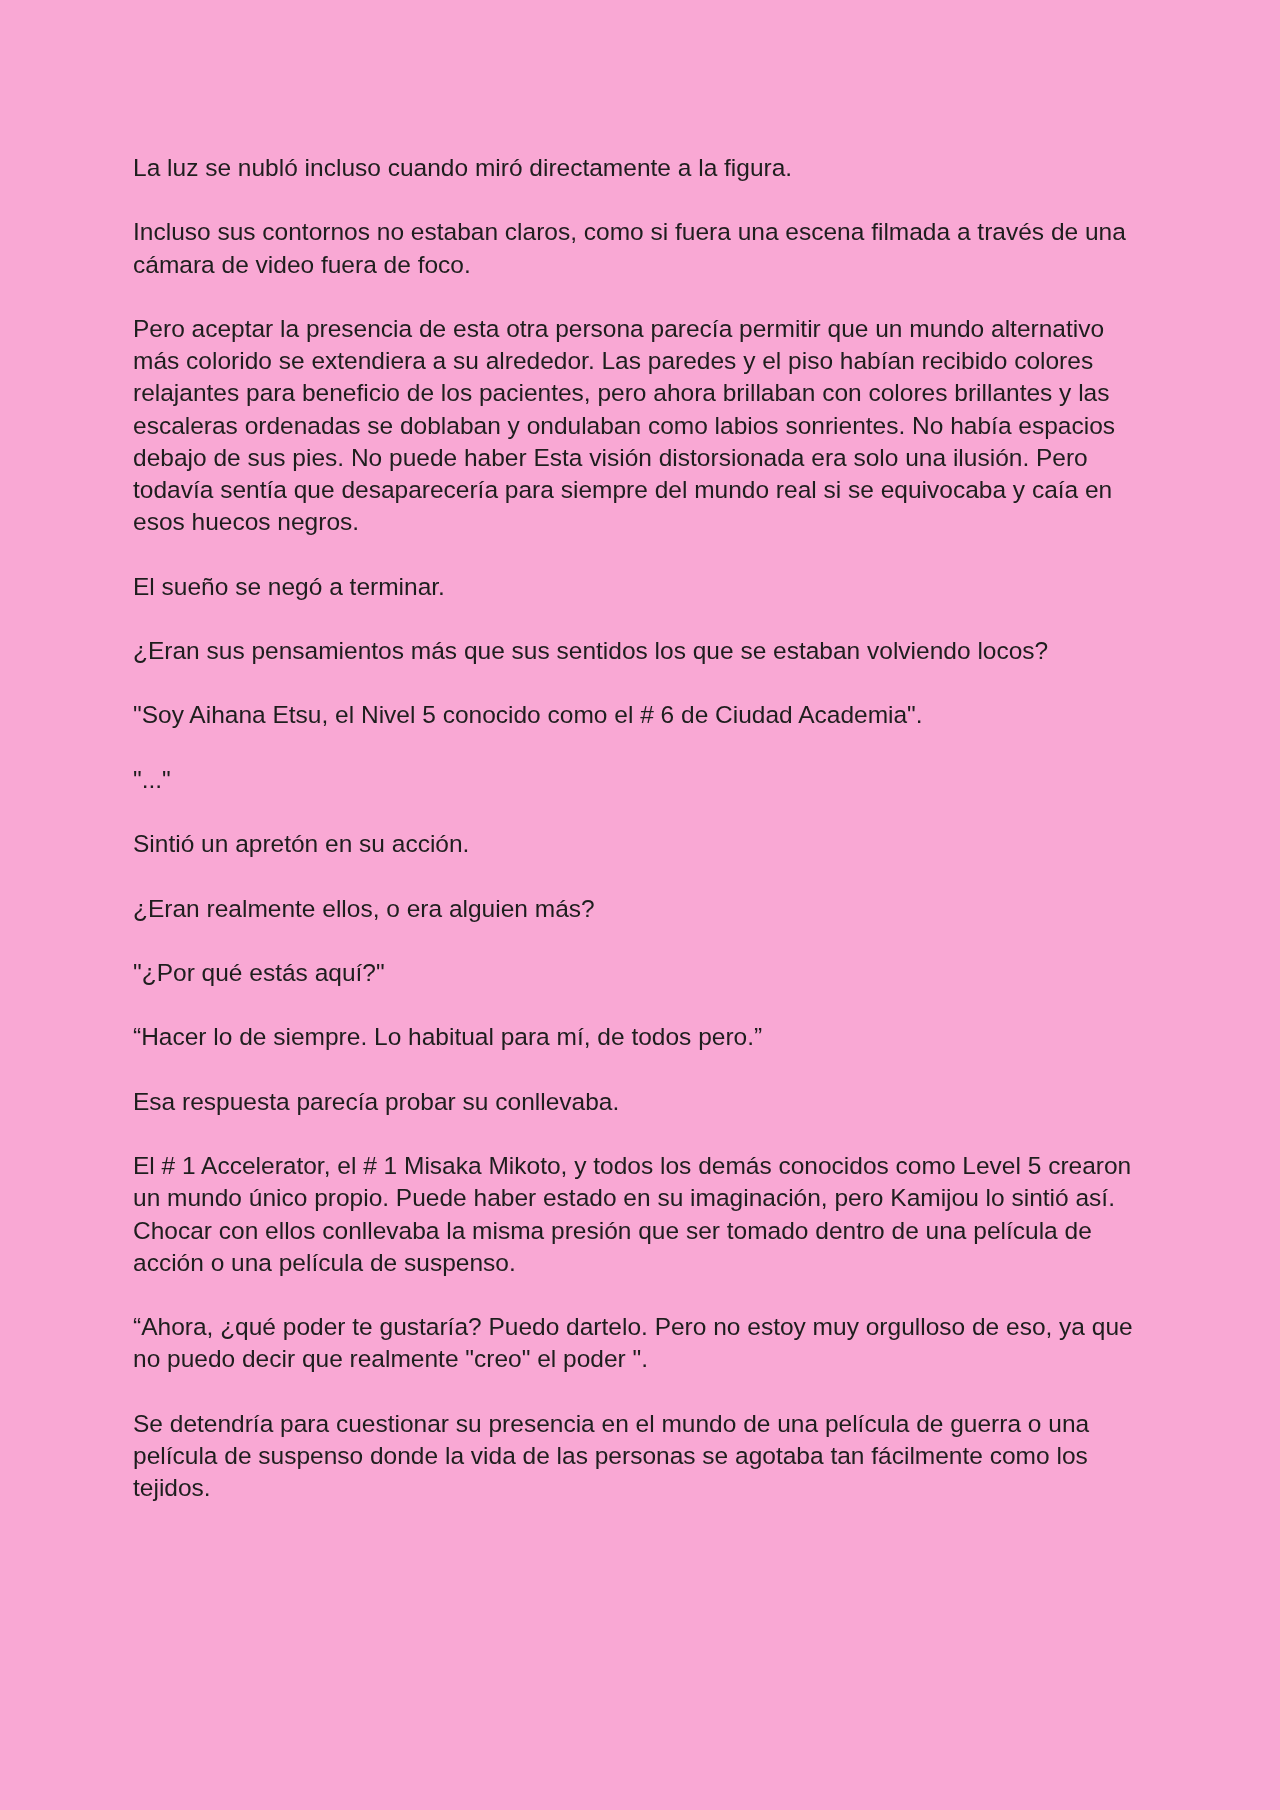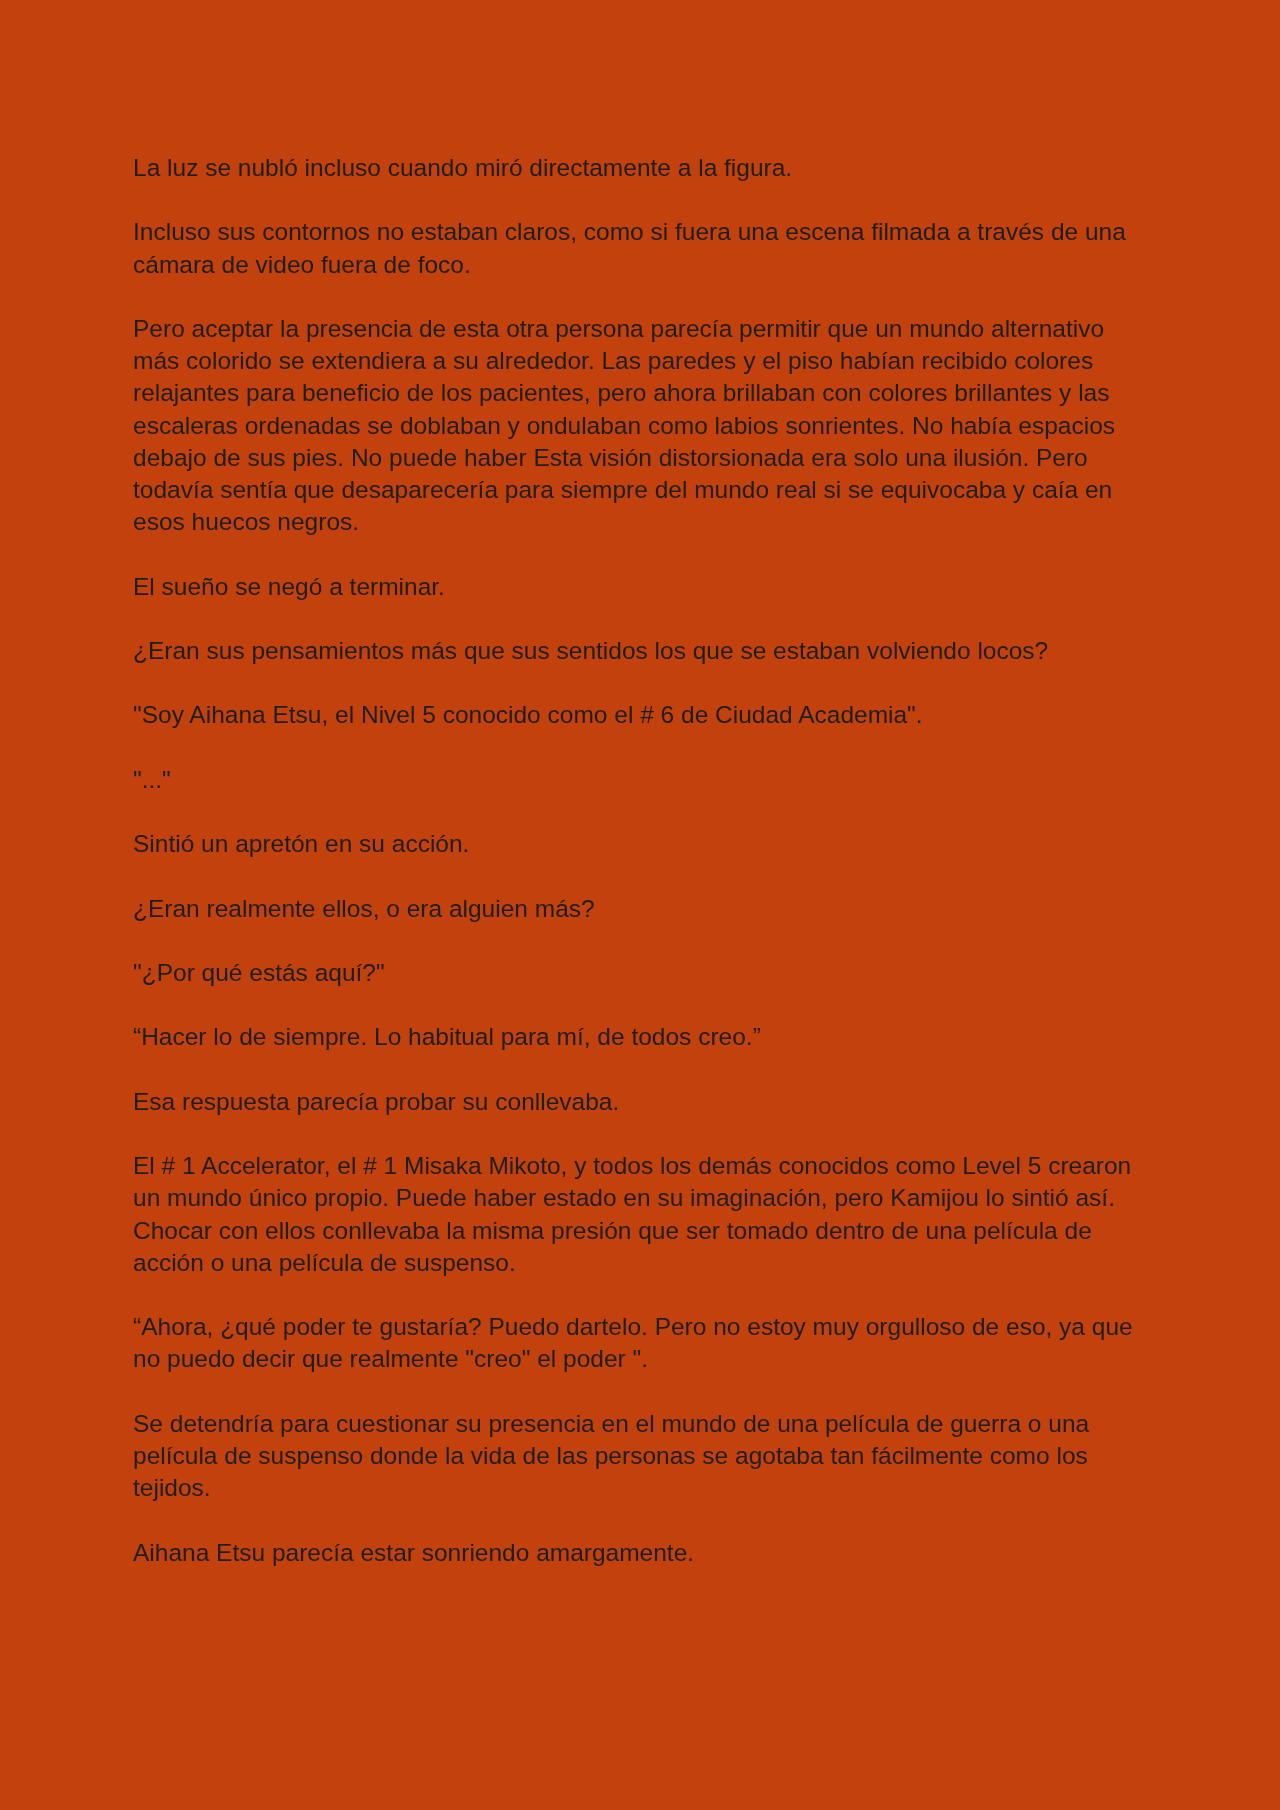--- a/index.html
+++ b/index.html
@@ -10,21 +10,21 @@
   body {
     width: 1280px;
     height: 1810px;
     overflow: hidden;
   }
   .page {
     box-sizing: border-box;
     width: 1280px;
     height: 1810px;
     padding: 152px 133px 0 133px;
-    background: #c2410c;
+    background: #f9a8d4;
   }
   .paragraph-list {
     width: 1014px;
   }
   p.paragraph {
     font-family: "Liberation Sans", "DejaVu Sans", sans-serif;
     font-size: 24.5px;
     line-height: 32.2px;
     color: #1e1e1e;
     margin: 0 0 32.2px 0;
@@ -42,20 +42,19 @@
       <p class="paragraph">La luz se nubló incluso cuando miró directamente a la figura.</p>
       <p class="paragraph">Incluso sus contornos no estaban claros, como si fuera una escena filmada a través de una cámara de video fuera de foco.</p>
       <p class="paragraph">Pero aceptar la presencia de esta otra persona parecía permitir que un mundo alternativo más colorido se extendiera a su alrededor. Las paredes y el piso habían recibido colores relajantes para beneficio de los pacientes, pero ahora brillaban con colores brillantes y las escaleras ordenadas se doblaban y ondulaban como labios sonrientes. No había espacios debajo de sus pies. No puede haber Esta visión distorsionada era solo una ilusión. Pero todavía sentía que desaparecería para siempre del mundo real si se equivocaba y caía en esos huecos negros.</p>
       <p class="paragraph">El sueño se negó a terminar.</p>
       <p class="paragraph">¿Eran sus pensamientos más que sus sentidos los que se estaban volviendo locos?</p>
       <p class="paragraph">"Soy Aihana Etsu, el Nivel 5 conocido como el # 6 de Ciudad Academia".</p>
       <p class="paragraph">"..."</p>
       <p class="paragraph">Sintió un apretón en su acción.</p>
       <p class="paragraph">¿Eran realmente ellos, o era alguien más?</p>
       <p class="paragraph">"¿Por qué estás aquí?"</p>
-      <p class="paragraph">“Hacer lo de siempre. Lo habitual para mí, de todos creo.”</p>
+      <p class="paragraph">“Hacer lo de siempre. Lo habitual para mí, de todos pero.”</p>
       <p class="paragraph">Esa respuesta parecía probar su conllevaba.</p>
       <p class="paragraph">El # 1 Accelerator, el # 1 Misaka Mikoto, y todos los demás conocidos como Level 5 crearon un mundo único propio. Puede haber estado en su imaginación, pero Kamijou lo sintió así. Chocar con ellos conllevaba la misma presión que ser tomado dentro de una película de acción o una película de suspenso.</p>
       <p class="paragraph">“Ahora, ¿qué poder te gustaría? Puedo dartelo. Pero no estoy muy orgulloso de eso, ya que no puedo decir que realmente "creo" el poder ".</p>
       <p class="paragraph">Se detendría para cuestionar su presencia en el mundo de una película de guerra o una película de suspenso donde la vida de las personas se agotaba tan fácilmente como los tejidos.</p>
-      <p class="paragraph">Aihana Etsu parecía estar sonriendo amargamente.</p>
     </div>
 </div>
 
 </body></html>

